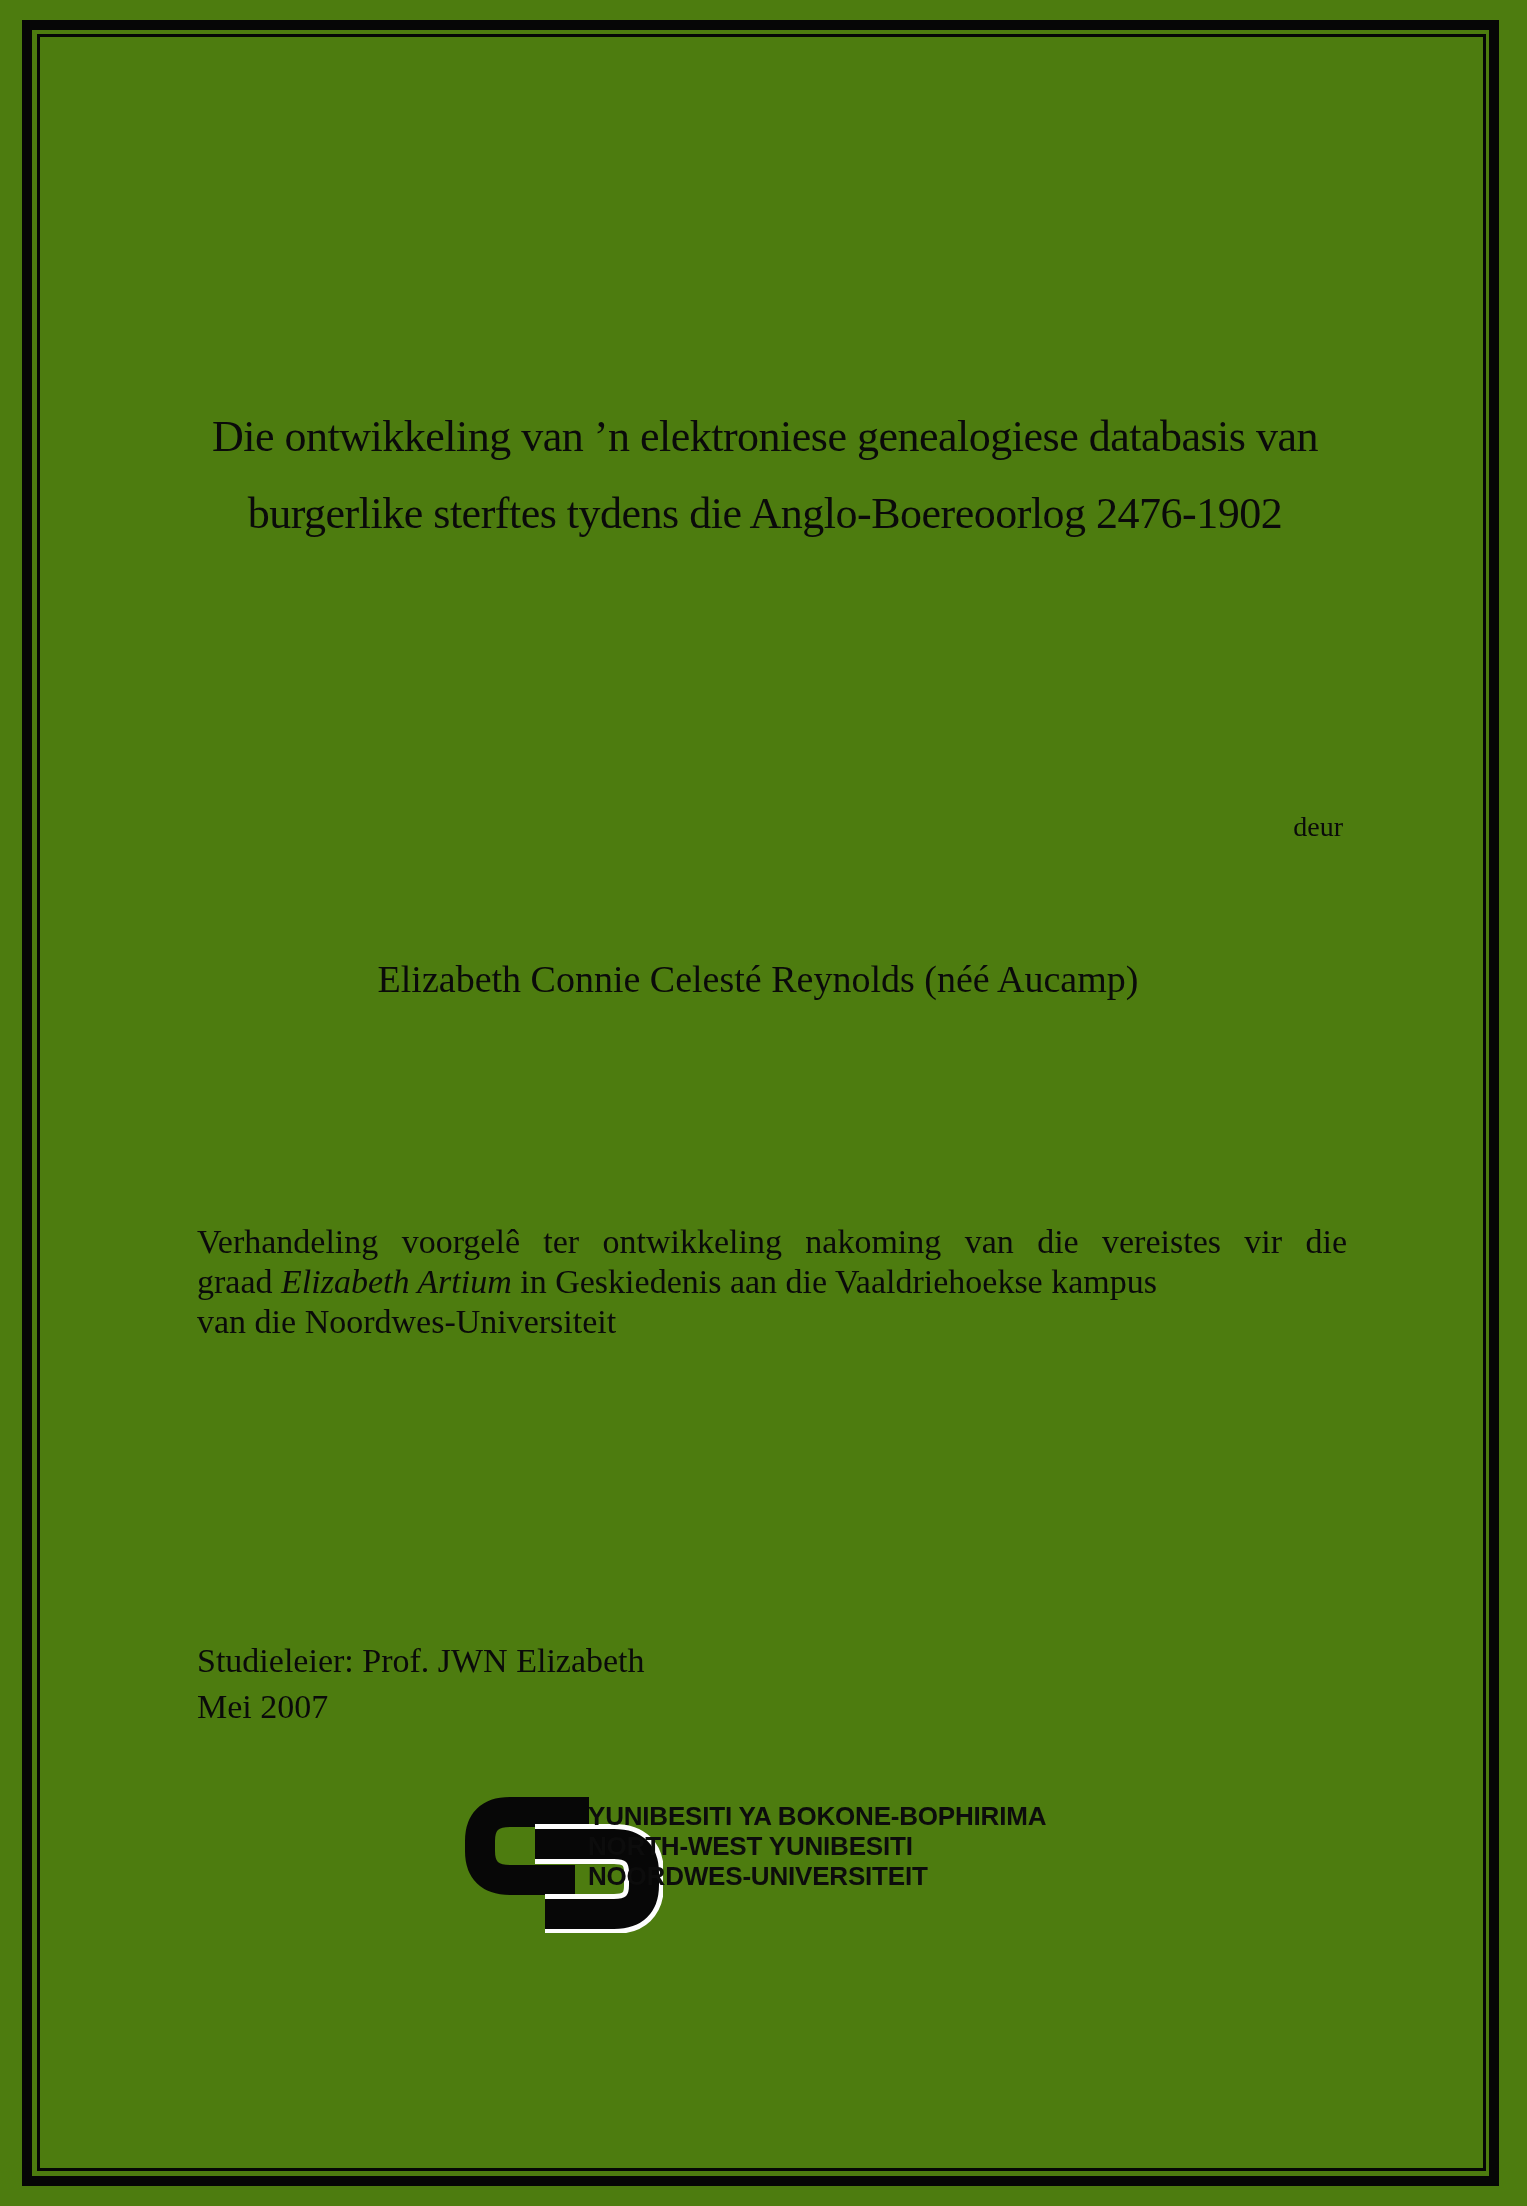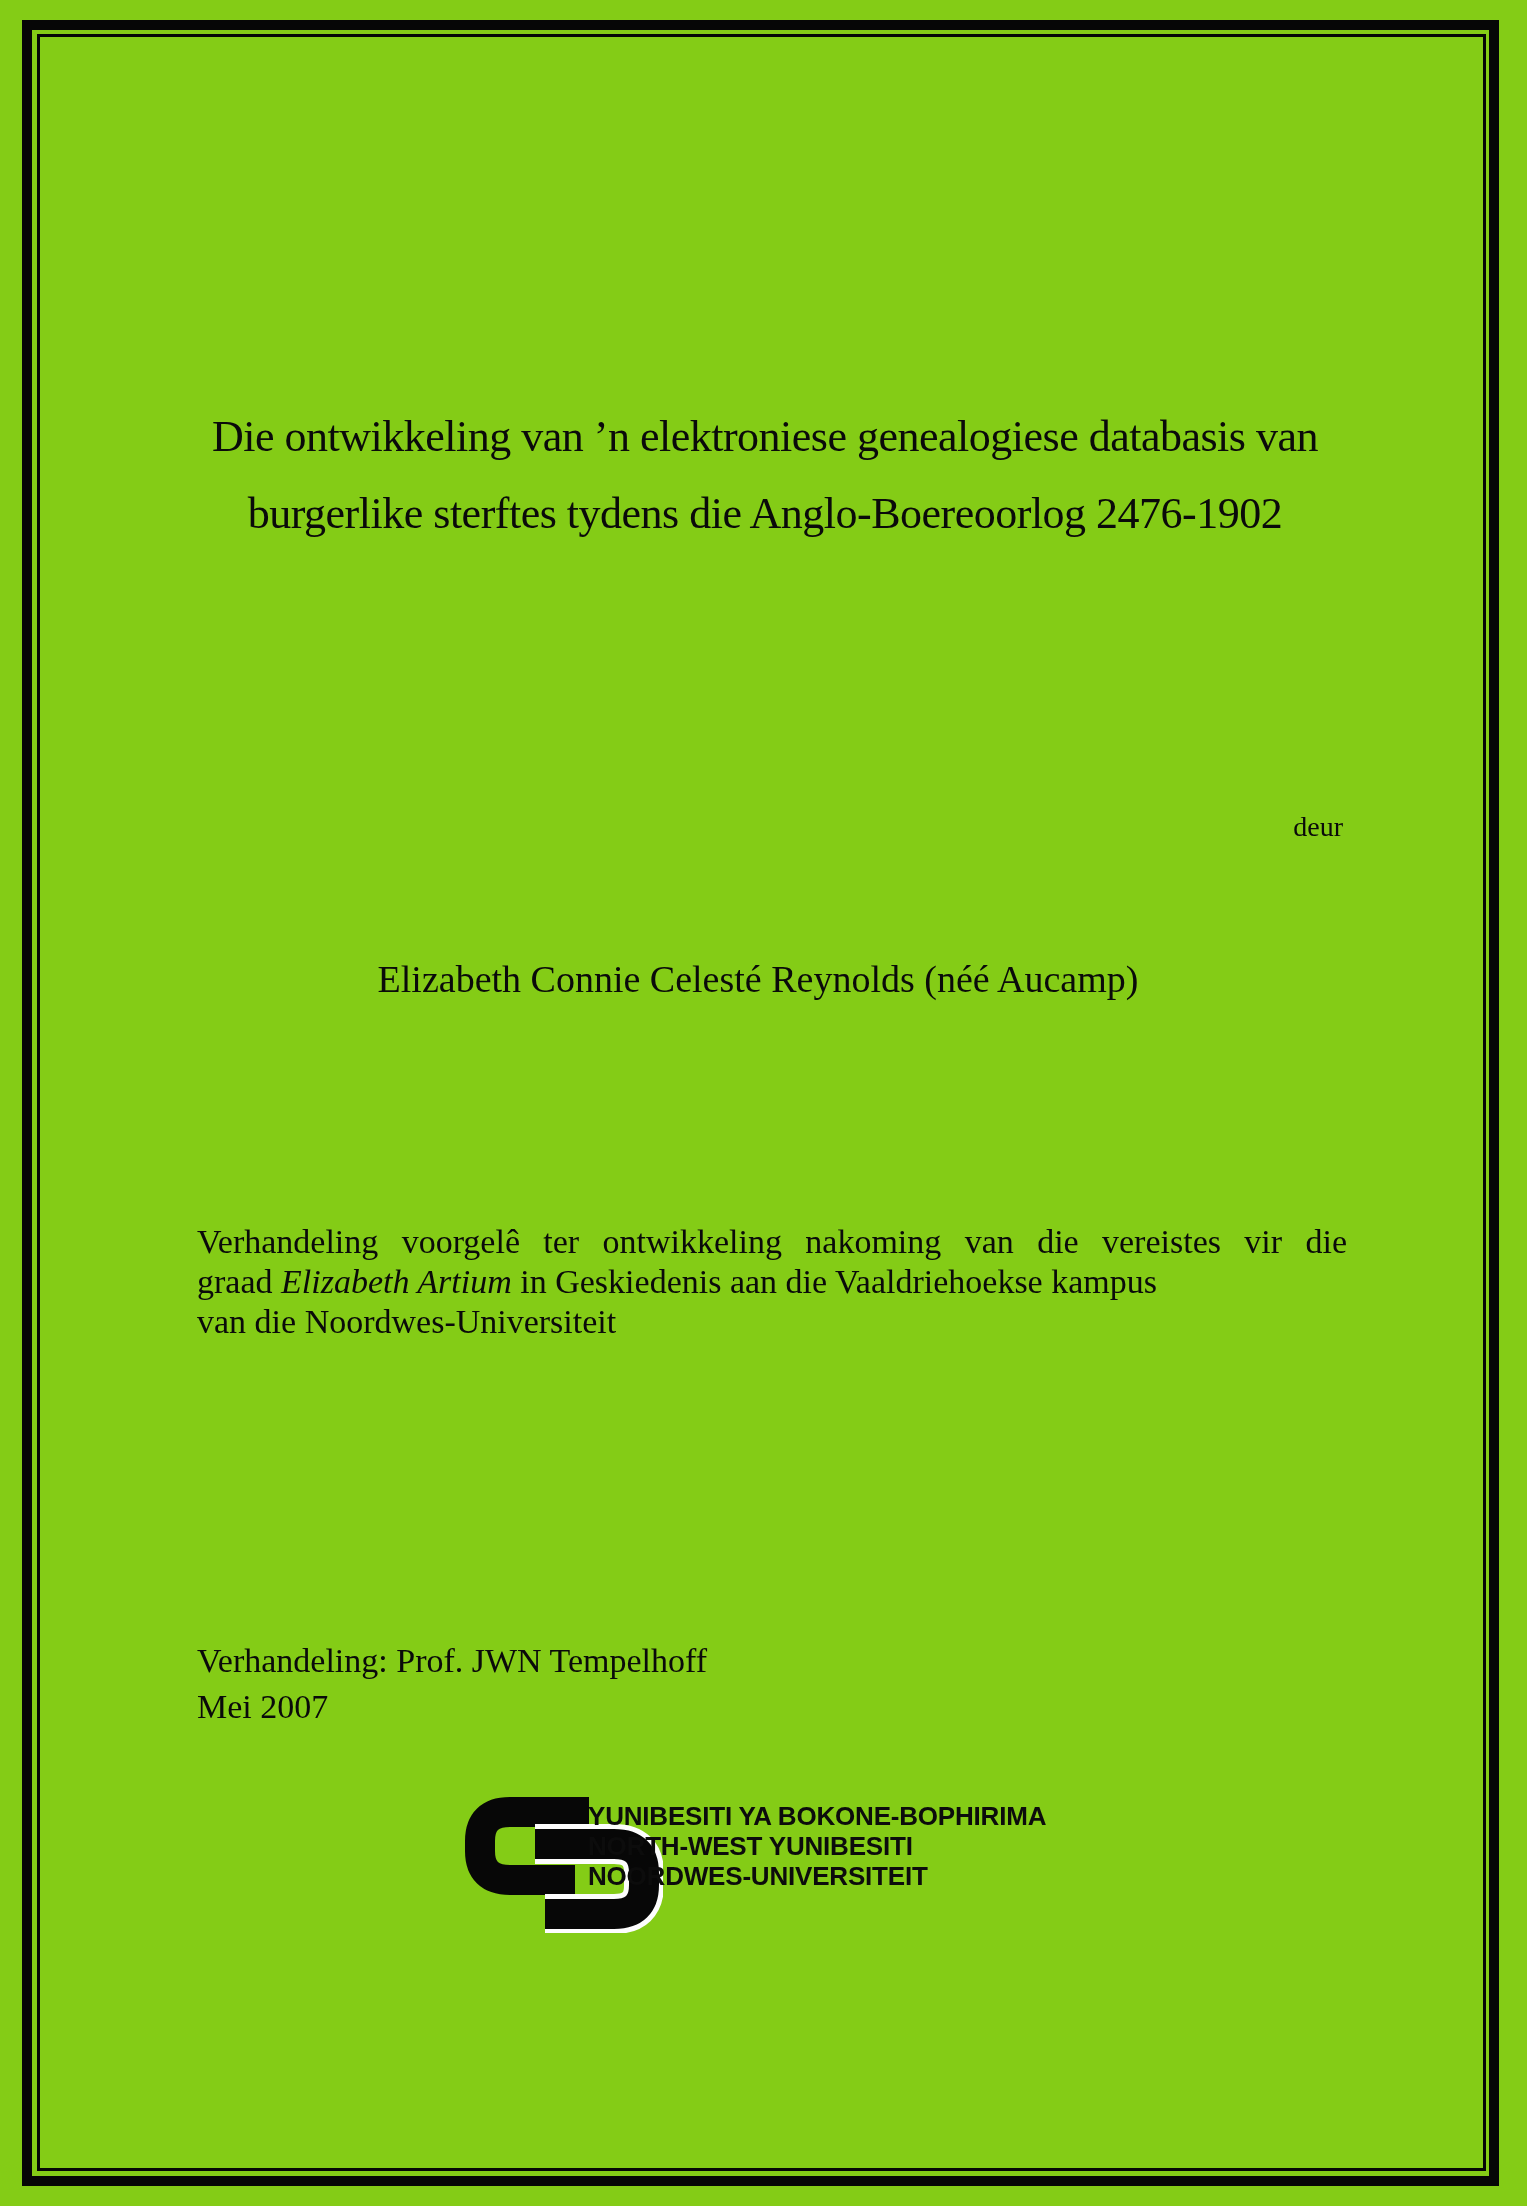--- a/index.html
+++ b/index.html
@@ -1,20 +1,20 @@
 <!DOCTYPE html>
 <html><head>
 <meta charset="utf-8">
 <style>
   html,body{margin:0;padding:0;background:#e8e8e8;}
   *{box-sizing:border-box;}
   .page{
     position:relative;
     width:1527px;height:2206px;
-    background:#84cc16;
+    background:#4d7c0f;
     color:#0a0a0a;
     font-family:"Liberation Serif", serif;
     overflow:hidden;
   }
   .frame-outer{
     position:absolute;left:22px;top:20px;width:1477px;height:2166px;
     border:10px solid #060606;
   }
   .frame-inner{
     position:absolute;left:37px;top:34px;width:1449px;height:2137px;
@@ -79,21 +79,21 @@
 
   <div class="author">Elizabeth Connie Celesté Reynolds (néé Aucamp)</div>
 
   <div class="degree">
     <div class="justify">Verhandeling voorgelê ter ontwikkeling nakoming van die vereistes vir die</div>
     <div><span>graad </span><span class="it">Elizabeth Artium</span><span> in Geskiedenis aan die Vaaldriehoekse kampus</span></div>
     <div>van die Noordwes-Universiteit</div>
   </div>
 
   <div class="supervisor-block">
-    <div>Verhandeling: Prof. JWN Tempelhoff</div>
+    <div>Studieleier: Prof. JWN Elizabeth</div>
     <div>Mei 2007</div>
   </div>
 
   <svg class="logo" viewBox="0 0 200 138" xmlns="http://www.w3.org/2000/svg" aria-hidden="true">
     <path class="link" d="M 126 17 H 47 Q 17 17 17 46 V 56 Q 17 85 47 85 H 112"></path>
     <path class="halo" d="M 72 49 H 151 Q 181 49 181 78 V 90 Q 181 119 151 119 H 82"></path>
     <path class="link" d="M 72 49 H 151 Q 181 49 181 78 V 90 Q 181 119 151 119 H 82"></path>
   </svg>
 
   <div class="uni-text">

